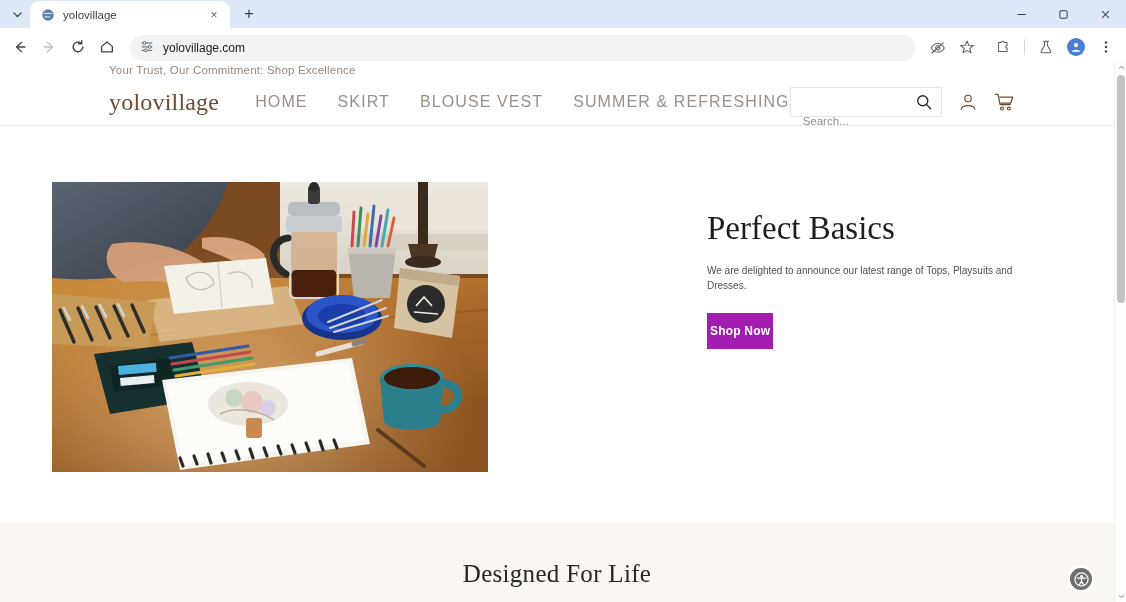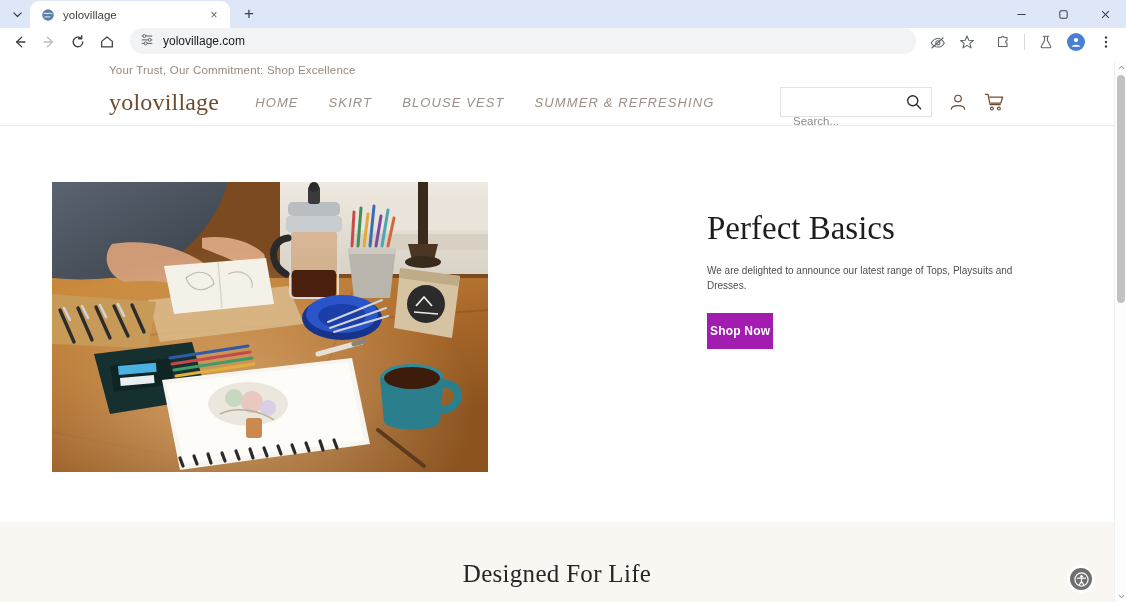--- a/index.html
+++ b/index.html
@@ -53,21 +53,21 @@
     position: absolute; right: 0; top: 0; height: 28px;
     display: flex; align-items: center;
   }
   .winctl div {
     width: 42px; height: 28px; display:flex; align-items:center; justify-content:center;
     color: #3c4043;
   }
 
   .toolbar {
     height: 33px; background:#ffffff;
-    display: flex; align-items: flex-start; padding: 0 6px; gap: 1px;
+    display: flex; align-items: flex-end; padding: 0 6px; gap: 1px;
   }
   .tbtn {
     width: 28px; height: 28px; border-radius: 50%;
     display:flex; align-items:center; justify-content:center; color:#4a4a4a;
     flex: 0 0 auto;
   }
   .tbtn.dim { color:#b9bcc0; }
   .omnibox {
     flex: 1 1 auto; height: 26px; background: #f1f3f4;
     border-radius: 14px; display: flex; align-items: center;
@@ -104,22 +104,22 @@
     padding: 0 109px 0 109px; border-bottom: 1px solid #ededed;
     background: #fff;
   }
   .logo {
     font-family: "Liberation Serif", serif;
     font-size: 24px; color: #6e4b2d; letter-spacing: .2px;
     margin-right: 36px; white-space: nowrap;
   }
   .nav { display: flex; align-items: center; gap: 30px; flex: 0 0 auto; }
   .nav a {
-    font-size: 13px; color: #9a9089; letter-spacing: 1.1px;
-    text-decoration: none; white-space: nowrap; font-style: italic;
+    font-size: 16px; color: #9a9089; letter-spacing: 1.1px;
+    text-decoration: none; white-space: nowrap;
   }
   .header-right {
     margin-left: auto; display: flex; align-items: center; gap: 16px;
   }
   .searchbox {
     width: 152px; height: 30px; border: 1px solid #e6e3e0;
     display: flex; align-items: center; padding: 0 8px 0 12px;
     background: #fff;
   }
   .searchbox input {

